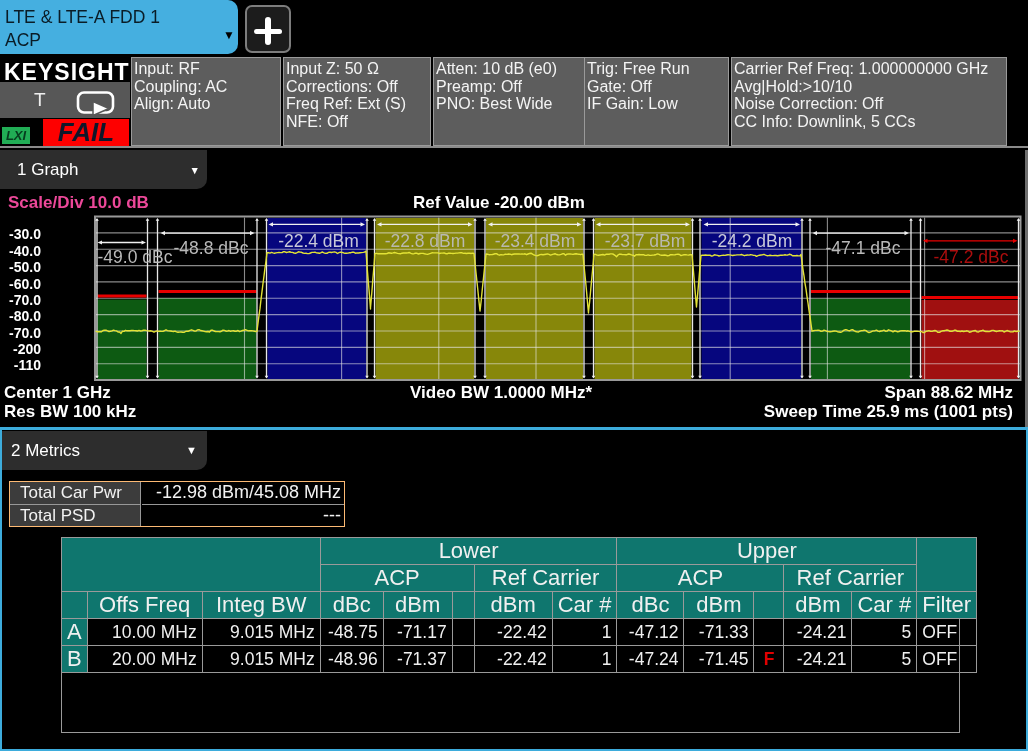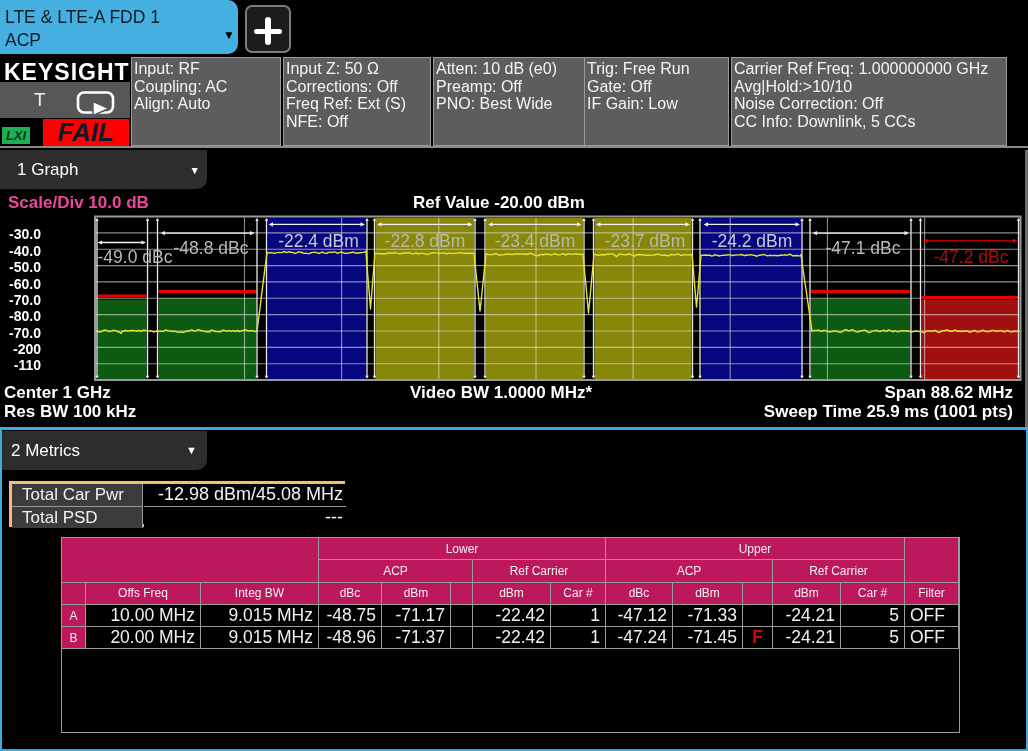--- a/index.html
+++ b/index.html
@@ -42,31 +42,31 @@
 .ylab { position:absolute; left:5px; width:36px; text-align:right; color:#fff; font-weight:bold; font-size:14px; }
 #annot { position:absolute; left:0; top:233px; width:1028px; height:40px; color:#fff;
   font-weight:bold; font-size:17px; }
 #annot div { position:absolute; white-space:nowrap;text-align:right; }
 
 
 #mwin { left:0; top:427px; width:1028px; height:324px; background:#000;
   border:2px solid #3dacdc; border-top-width:3px; }
 #mtab { position:absolute; left:0px; top:1px; width:205px; height:39px; background:#2d2d2d;
   border-radius:0 0 10px 0; color:#fff; font-size:17px; }
-#totbox { position:absolute; left:7px; top:51px; width:336px; height:46px; border:3px solid #fdba74; }
+#totbox { position:absolute; left:7px; top:51px; width:336px; height:46px; border:1px solid #fdba74; }
 .trow { position:absolute; left:0; width:334px; height:22px; }
 .trow .tl { position:absolute; left:0; top:0; width:131px; height:22px; background:#3c3c3c;
   border-right:1px solid #989898; color:#f2f2f2; font-size:17px; padding:1px 0 0 10px; }
 .trow .tv { position:absolute; left:132px; top:0; width:202px; height:22px; background:#000;
   color:#f2f2f2; font-size:18px; text-align:right; padding:0px 3px 0 0; }
 
 table#acp { position:absolute; left:59px; top:107px; border-collapse:collapse;
   color:#f0f0f0; font-size:17.5px; }
 #acp td { border:1px solid #9a9a9a; padding:0 5px; height:22.3px; white-space:nowrap; }
-#acp td.hd { background:#be185d; text-align:center; font-size:12px; }
+#acp td.hd { background:#0f766e; text-align:center; font-size:22px; }
 #acp td.num { text-align:right; }
 #acp td.flag { padding:0; width:20px; text-align:center; color:#e00000; font-weight:bold; }
 #tblbox { position:absolute; left:59px; top:107px; width:899px; height:196px;
   border:1px solid #9a9a9a; }
 </style>
 </head>
 <body>
 <div id="page">
 
   <div id="tab1" class="abs">LTE &amp; LTE-A FDD 1<br>ACP<span class="tri">▼</span></div>

